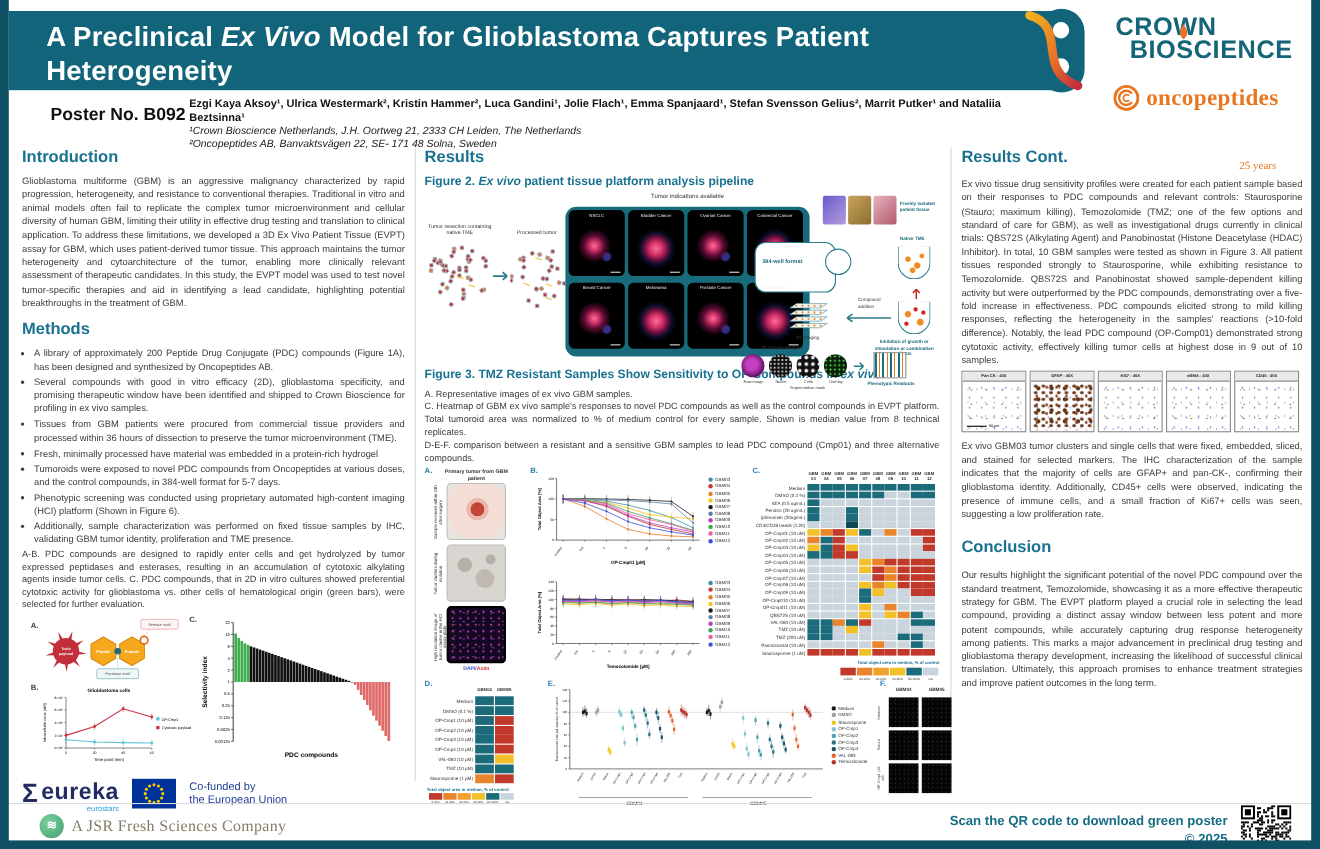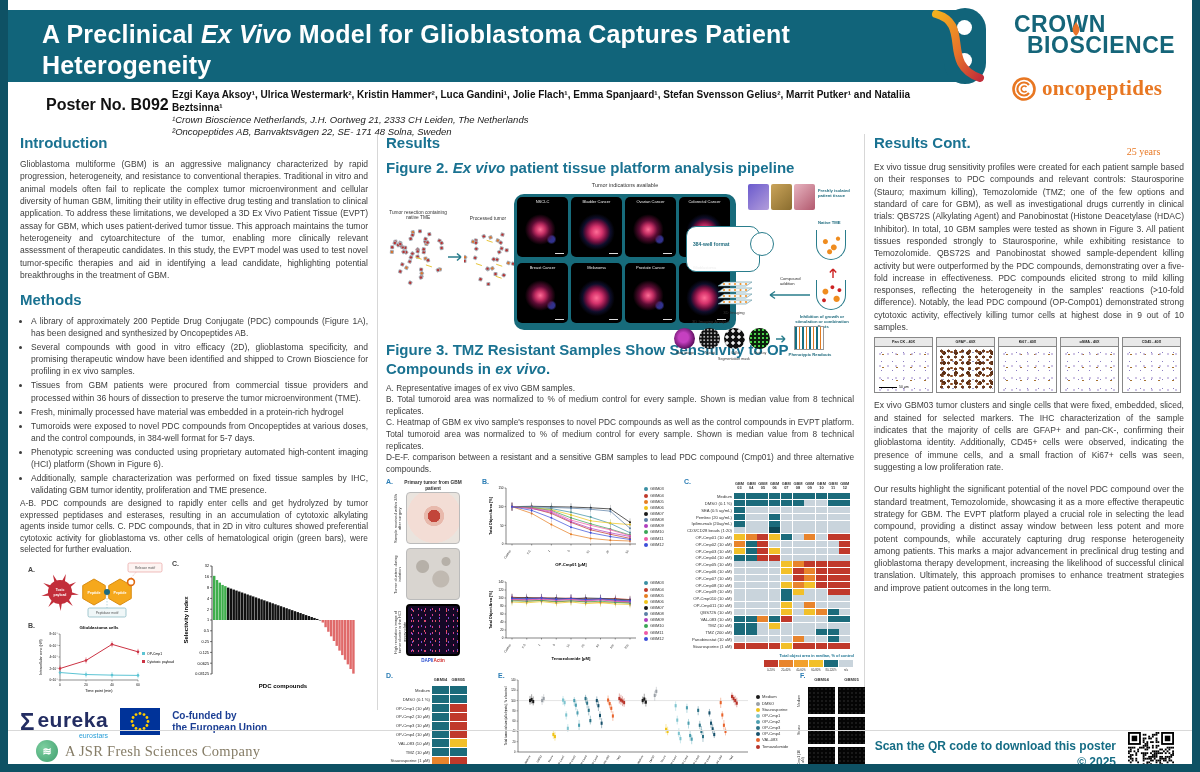--- a/index.html
+++ b/index.html
@@ -25,21 +25,21 @@
   .authors .a1{font-size:10px;font-weight:bold;color:#111;line-height:1.3;}
   .authors .a2{font-size:9.5px;font-style:italic;color:#222;line-height:1.3;}
   
   .vline{position:absolute;top:134px;height:576px;width:1px;background:#d7d7d7;}
   .col{position:absolute;top:128px;}
   #col1{left:20px;width:348px;}
   #col2{left:386px;width:468px;}
   #col3{left:874px;width:310px;}
   .h-section{color:#1a7291;font-size:15px;font-weight:bold;margin:6px 0 7px;}
   .body-text{font-size:8.5px;text-align:justify;line-height:1.45;color:#3c3c3c;}
-  .fig-head{color:#1a7291;font-weight:bold;font-size:15px;line-height:1.3;margin:4px 0 4px;}
+  .fig-head{color:#1a7291;font-weight:bold;font-size:11px;line-height:1.3;margin:4px 0 4px;}
   ul.methods{margin:2px 0 0 11px;padding:0;}
   ul.methods li{font-size:8.5px;line-height:1.42;text-align:justify;margin-bottom:2px;}
   .cap-line{font-size:8.3px;line-height:1.4;text-align:justify;}
   
   .fig1-wrap{position:relative;height:138px;margin-top:4px;}
   .pl{position:absolute;font-size:7px;font-weight:bold;color:#444;}
   
   .fig2-wrap{position:relative;height:152px;margin-top:2px;}
   .tiles-box{position:absolute;left:128px;top:12px;width:222px;height:136px;background:#176b7b;border-radius:10px;padding:5px;}
   .tiles-head{position:absolute;left:128px;top:0;width:222px;text-align:center;font-size:5.5px;color:#333;}
@@ -104,21 +104,21 @@
      background-size:7px 6px,9px 8px,12px 10px,10px 9px;}
   .f4-scale{position:absolute;left:4px;bottom:3px;font-size:3.4px;color:#000;}
   .f4-scale .bar{display:inline-block;width:18px;height:1.5px;background:#000;vertical-align:middle;margin-right:2px;}
   
   .eureka-row{display:flex;align-items:center;gap:12px;margin-top:10px;}
   .eureka{display:flex;align-items:flex-start;gap:3px;position:relative;}
   .eureka .sig{font-size:24px;color:#232d62;font-weight:bold;line-height:.9;}
   .eureka .word{font-size:21px;color:#232d62;font-weight:bold;letter-spacing:.5px;line-height:.9;}
   .eureka .sub{position:absolute;right:0;top:21px;font-size:7px;color:#2a9fd8;}
   .euflag{width:40px;height:27px;background:#003399;position:relative;flex:0 0 auto;}
-  .eu-text{font-size:10px;font-weight:bold;color:#1c3f94;line-height:1.2;}
+  .eu-text{font-size:10px;font-weight:normal;color:#1c3f94;line-height:1.2;}
   .foot-sep{position:absolute;left:8px;right:8px;top:730px;height:1px;background:#d9d9d9;}
   .jsr{position:absolute;left:36px;top:740px;display:flex;align-items:center;gap:7px;}
   .jsr-icon{width:22px;height:22px;border-radius:50%;background:radial-gradient(circle at 35% 35%,#7ccf9f,#3f9e6e);color:#fff;font-size:11px;text-align:center;line-height:22px;font-weight:bold;}
   .jsr-text{font-family:"Liberation Serif",serif;font-size:14.5px;color:#857c66;letter-spacing:.3px;}
   .scan{position:absolute;right:84px;top:738px;text-align:right;color:#166d85;font-weight:bold;font-size:12px;line-height:1.35;}
   .qr{position:absolute;right:26px;top:732px;width:46px;height:46px;background:#fff;}
   svg text{font-family:"Liberation Sans",sans-serif;}
 </style>
 </head>
 <body>
@@ -651,21 +651,20 @@
           <path d="M0 5 H9 M9 5 L5.5 1.8 M9 5 L5.5 8.2" stroke="#2a7d8c" stroke-width="1.4" fill="none"></path>
         </svg>
       <div class="readout" style="left:408px;top:144px;"></div>
       <div class="pipe-label" style="left:402px;top:170px;width:44px;text-align:center;">Phenotypic Readouts</div>
     </div>
 
     <div class="fig-head" style="margin-top:6px;">
       <span>Figure 3. TMZ Resistant Samples Show Sensitivity to OP Compounds in </span><i>ex vivo</i><span>.</span>
     </div>
     <div class="cap-line">A.  Representative images of ex vivo GBM samples.</div>
-    <div class="cap-line">B.  Total tumoroid area was normalized to % of medium control for every sample. Shown is median value from 8 technical replicates.</div>
     <div class="cap-line">C. Heatmap of GBM ex vivo sample's responses to novel PDC compounds as well as the control compounds in EVPT platform. Total tumoroid area was normalized to % of medium control for every sample. Shown is median value from 8 technical replicates.</div>
     <div class="cap-line">D-E-F. comparison between a resistant and a sensitive GBM samples to lead PDC compound (Cmp01) and three alternative compounds.</div>
 
     <div class="fig3row" style="height:190px;margin-top:3px;" id="f3r1">
       <span class="pl" style="left:0;top:0;color:#2a7db5;">A.</span>
       <div class="blobgroup-label" style="left:16px;top:2px;width:62px;font-weight:bold;">Primary tumor from GBM patient</div>
       <div class="rot-label" style="left:8px;top:16px;height:50px;">Sample received within 24h after surgery</div>
       <div class="rot-label" style="left:8px;top:72px;height:50px;">Tumor clusters during isolation</div>
       <div class="rot-label" style="left:8px;top:128px;height:52px;">High resolution image of tumor cluster in the HCI assay plate</div>
       <div class="f3a-img f3a-petri" style="left:20px;top:14px;"></div>
@@ -1740,30 +1739,31 @@
         <div class="f4-tile">
           <div class="f4-head">αSMA - 40X</div>
           <div class="f4-body"></div>
         </div>
         <div class="f4-tile">
           <div class="f4-head">CD45 - 40X</div>
           <div class="f4-body"></div>
         </div>
       </div>
     <div class="body-text">Ex vivo GBM03 tumor clusters and single cells that were fixed, embedded, sliced, and stained for selected markers. The IHC characterization of the sample indicates that the majority of cells are GFAP+ and pan-CK-, confirming their glioblastoma identity. Additionally, CD45+ cells were observed, indicating the presence of immune cells, and a small fraction of Ki67+ cells was seen, suggesting a low proliferation rate.</div>
+    <div class="h-section" style="margin-top:16px;">Conclusion</div>
     <div class="body-text" style="margin-top:10px;">Our results highlight the significant potential of the novel PDC compound over the standard treatment, Temozolomide, showcasing it as a more effective therapeutic strategy for GBM. The EVPT platform played a crucial role in selecting the lead compound, providing a distinct assay window between less potent and more potent compounds, while accurately capturing drug response heterogeneity among patients. This marks a major advancement in preclinical drug testing and glioblastoma therapy development, increasing the likelihood of successful clinical translation. Ultimately, this approach promises to enhance treatment strategies and improve patient outcomes in the long term.</div>
   </div>
 
   <div class="foot-sep"></div>
   <div class="jsr">
     <div class="jsr-icon">≋</div>
     <div class="jsr-text">A JSR Fresh Sciences Company</div>
   </div>
   <div class="scan">
-    <span>Scan the QR code to download this poster</span><br>
+    <span>Scan the QR code to download green poster</span><br>
     <span>© 2025</span>
   </div>
   <svg class="qr" id="qr" viewBox="0 0 25 25">
       <rect x="15" y="0" width="1" height="1" fill="#000"></rect>
       <rect x="16" y="0" width="1" height="1" fill="#000"></rect>
       <rect x="8" y="1" width="1" height="1" fill="#000"></rect>
       <rect x="9" y="1" width="1" height="1" fill="#000"></rect>
       <rect x="13" y="1" width="1" height="1" fill="#000"></rect>
       <rect x="14" y="1" width="1" height="1" fill="#000"></rect>
       <rect x="15" y="1" width="1" height="1" fill="#000"></rect>

